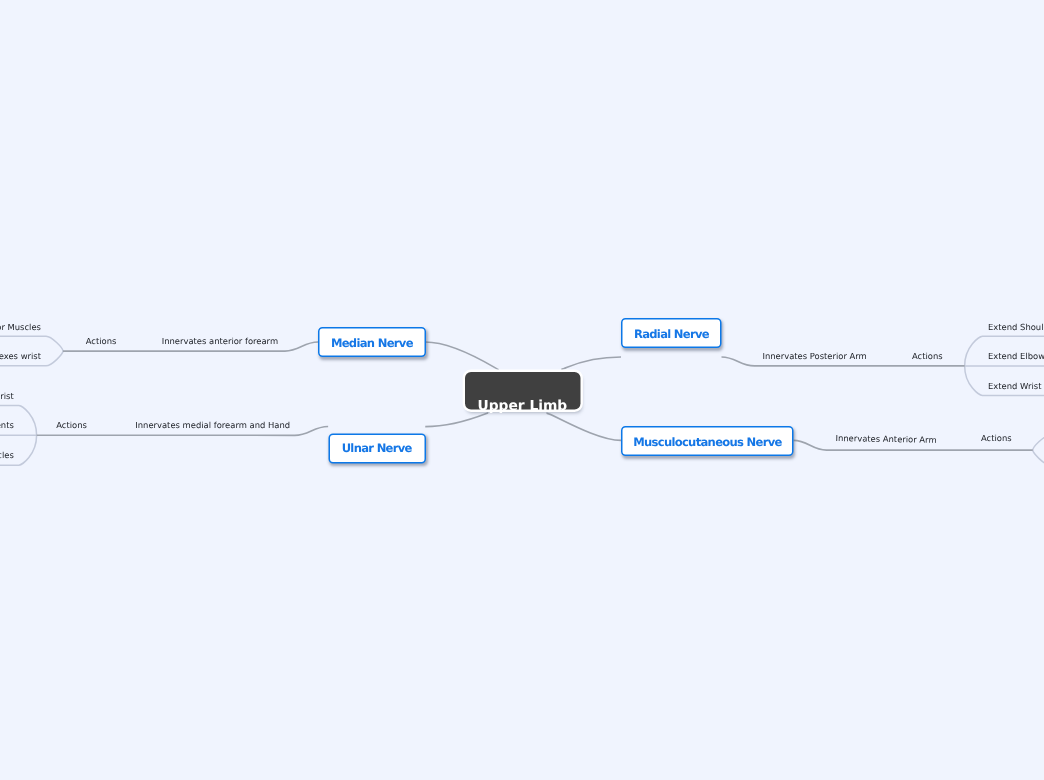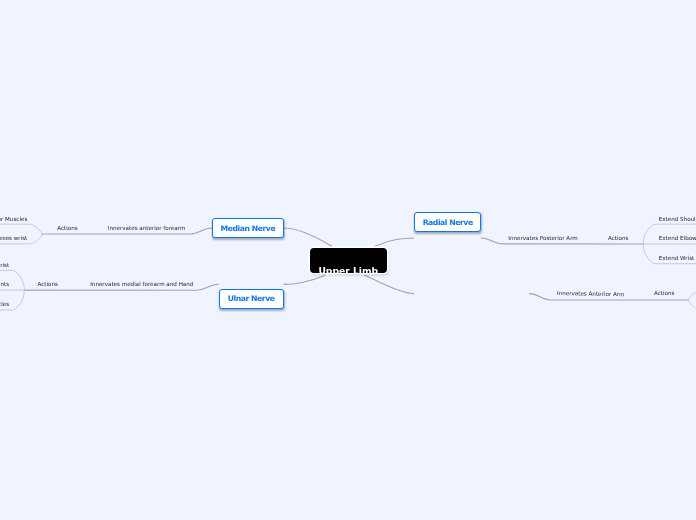--- a/index.html
+++ b/index.html
@@ -6,21 +6,21 @@
   html,body{margin:0;padding:0;}
   body{width:696px;height:520px;overflow:hidden;background:#f0f4fe;
        font-family:"DejaVu Sans",sans-serif;}
   #stage{position:relative;width:696px;height:520px;overflow:hidden;
        transform:translateZ(0);}
   svg#links{position:absolute;left:0;top:0;width:696px;height:520px;overflow:visible;}
 
   .node{position:absolute;box-sizing:border-box;white-space:nowrap;}
 
   .root-node{left:310px;top:248px;width:76.5px;height:25.2px;padding-top:19px;
-      background:#000000;color:#fff;font-weight:bold;font-size:9.2px;
+      background:#404040;color:#fff;font-weight:bold;font-size:9.2px;
       border-radius:4px;display:flex;align-items:center;justify-content:center;
       box-shadow:0 0 0 1.6px #ffffff, 1px 2px 2.5px rgba(80,92,112,.42);}
 
   .branch-node{background:#fff;border:1.5px solid #0c78e8;color:#1577e6;
       font-weight:bold;font-size:7.7px;border-radius:3px;
       display:flex;align-items:center;justify-content:center;
       letter-spacing:-0.45px;
       box-shadow:0.7px 1.4px 2px rgba(70,82,104,.45);}
 
   .lbl{position:absolute;white-space:nowrap;color:#1b1e24;
@@ -74,20 +74,23 @@
 
   <div class="node branch-node" style="left:212px;top:218.2px;width:71.8px;height:20px">
     <span>Median Nerve</span>
   </div>
   <div class="node branch-node" style="left:218.75px;top:289px;width:64.8px;height:19.9px">
     <span>Ulnar Nerve</span>
   </div>
   <div class="node branch-node" style="left:414px;top:212px;width:67.3px;height:20px">
     <span>Radial Nerve</span>
   </div>
+  <div class="node branch-node" style="left:414px;top:284.4px;width:115.3px;height:19.6px">
+    <span>Musculocutaneous Nerve</span>
+  </div>
 
   <div class="lbl" style="left:107.8px;top:225.5px">Innervates anterior forearm</div>
   <div class="lbl" style="left:57.2px;top:225.5px">Actions</div>
 
   <div class="lbl" style="left:90.2px;top:281.6px">Innervates medial forearm and Hand</div>
   <div class="lbl" style="left:37.5px;top:281.6px">Actions</div>
 
   <div class="lbl" style="left:508.3px;top:235.9px">Innervates Posterior Arm</div>
   <div class="lbl" style="left:608px;top:235.9px">Actions</div>
 

